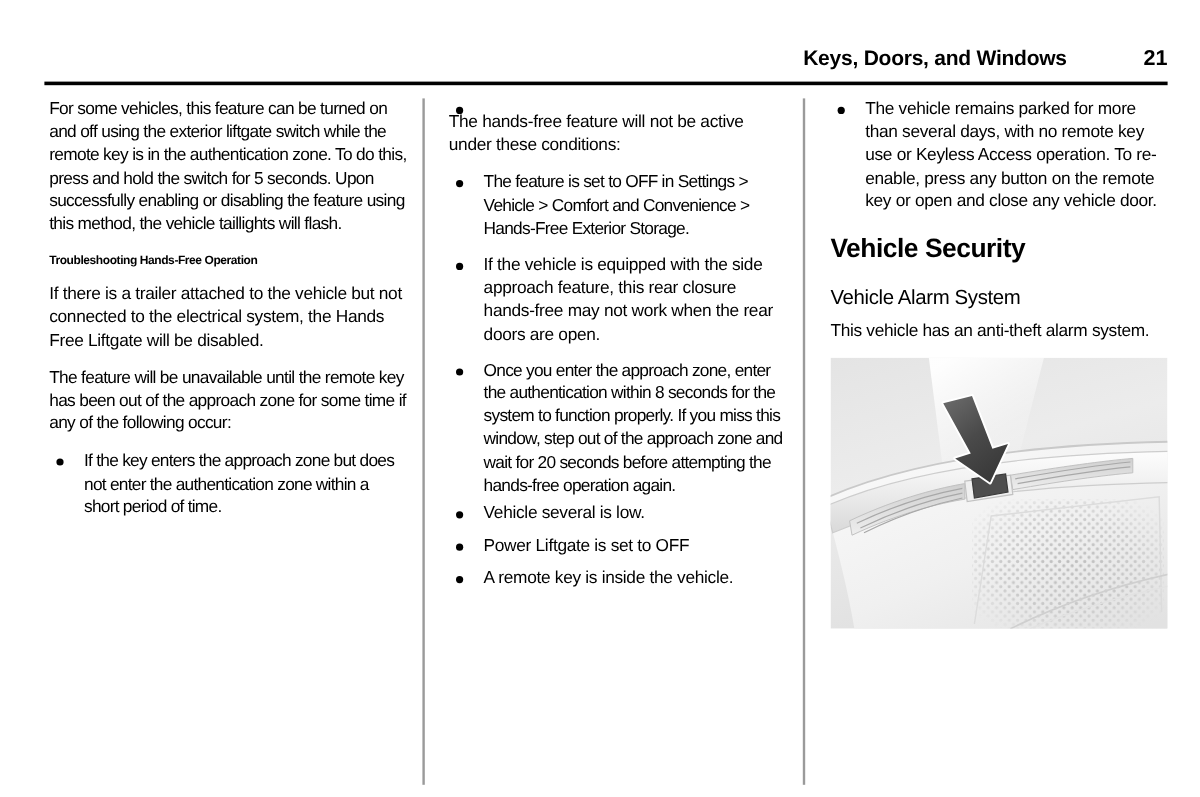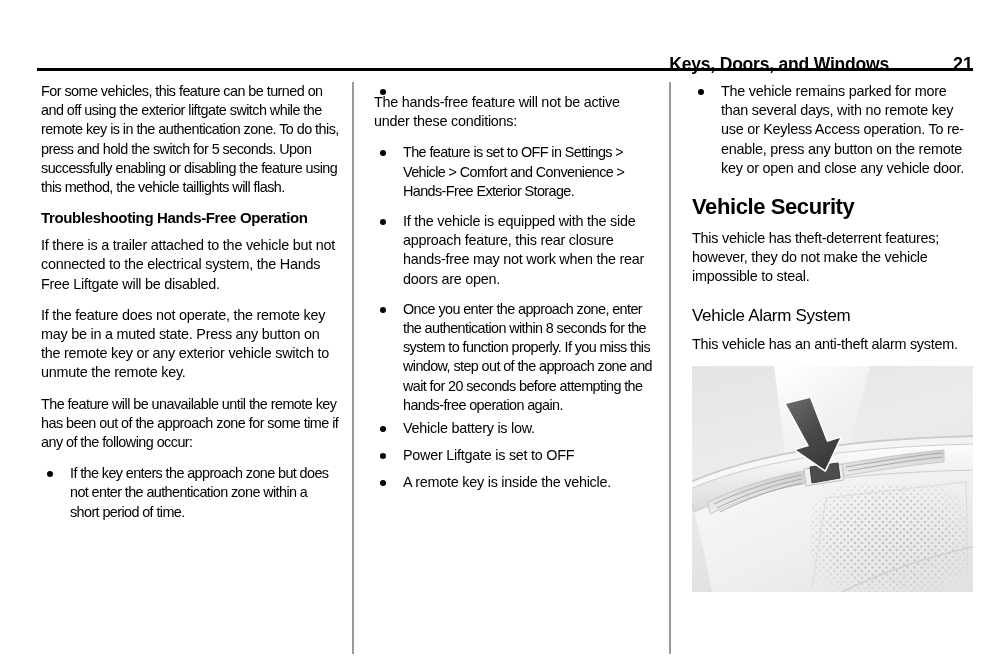--- a/index.html
+++ b/index.html
@@ -40,21 +40,20 @@
     font-weight: bold;
     letter-spacing: -0.2px;
     white-space: nowrap;
   }
   .header-pageno {
     font-size: 18px;
     font-weight: bold;
     margin-left: 58px;
     width: 26px;
     text-align: right;
-    margin-top: 16px;
   }
   .header-rule {
     position: absolute;
     left: 37px;
     top: 52px;
     width: 936px;
     height: 3px;
     background: #000000;
   }
 
@@ -89,21 +88,21 @@
   p.body {
     margin: 0 0 12px 0;
     font-size: 14.4px;
     line-height: 19.2px;
     letter-spacing: -0.25px;
   }
   p.body.tight { letter-spacing: -0.55px; }
 
   h3.subhead {
     margin: 6px 0 9px 0;
-    font-size: 15px;
+    font-size: 10px;
     font-weight: bold;
     line-height: 18px;
     letter-spacing: -0.35px;
   }
 
   h2.section {
     margin: 16px 0 10px 0;
     font-size: 22px;
     font-weight: bold;
     line-height: 25px;
@@ -174,21 +173,20 @@
     <div class="divider divider-2"></div>
 
     <div class="col col-1">
 
       <p class="body tight">For some vehicles, this feature can be turned on and off using the exterior liftgate switch while the remote key is in the authentication zone. To do this, press and hold the switch for 5 seconds. Upon successfully enabling or disabling the feature using this method, the vehicle taillights will flash.</p>
 
       <h3 class="subhead">Troubleshooting Hands-Free Operation</h3>
 
       <p class="body">If there is a trailer attached to the vehicle but not connected to the electrical system, the Hands Free Liftgate will be disabled.</p>
 
-      <p class="body">If the feature does not operate, the remote key may be in a muted state. Press any button on the remote key or any exterior vehicle switch to unmute the remote key.</p>
 
       <p class="body tight">The feature will be unavailable until the remote key has been out of the approach zone for some time if any of the following occur:</p>
 
       <ul class="bullets">
         <li class="tight">
           <span class="dot"></span>
           <span>If the key enters the approach zone but does not enter the authentication zone within a short period of time.</span>
         </li>
       </ul>
 
@@ -217,21 +215,21 @@
         </li>
         <li class="tight">
           <span class="dot"></span>
           <span>Once you enter the approach zone, enter the authentication within 8 seconds for the system to function properly. If you miss this window, step out of the approach zone and wait for 20 seconds before attempting the hands-free operation again.</span>
         </li>
       </ul>
 
       <ul class="bullets compact">
         <li>
           <span class="dot"></span>
-          <span>Vehicle battery is low.</span>
+          <span>Vehicle several is low.</span>
         </li>
         <li>
           <span class="dot"></span>
           <span>Power Liftgate is set to OFF</span>
         </li>
         <li>
           <span class="dot"></span>
           <span>A remote key is inside the vehicle.</span>
         </li>
       </ul>
@@ -242,21 +240,20 @@
 
       <ul class="bullets">
         <li>
           <span class="dot"></span>
           <span>The vehicle remains parked for more than several days, with no remote key use or Keyless Access operation. To re-enable, press any button on the remote key or open and close any vehicle door.</span>
         </li>
       </ul>
 
       <h2 class="section">Vehicle Security</h2>
 
-      <p class="body">This vehicle has theft-deterrent features; however, they do not make the vehicle impossible to steal.</p>
 
       <h3 class="subsection">Vehicle Alarm System</h3>
 
       <p class="body">This vehicle has an anti-theft alarm system.</p>
 
       <div class="figure">
         <svg width="281" height="226" viewBox="0 0 281 226" xmlns="http://www.w3.org/2000/svg">
           <defs>
             <linearGradient id="bgGrad" x1="0" y1="0" x2="0.35" y2="1">
               <stop offset="0%" stop-color="#e4e4e4"></stop>

